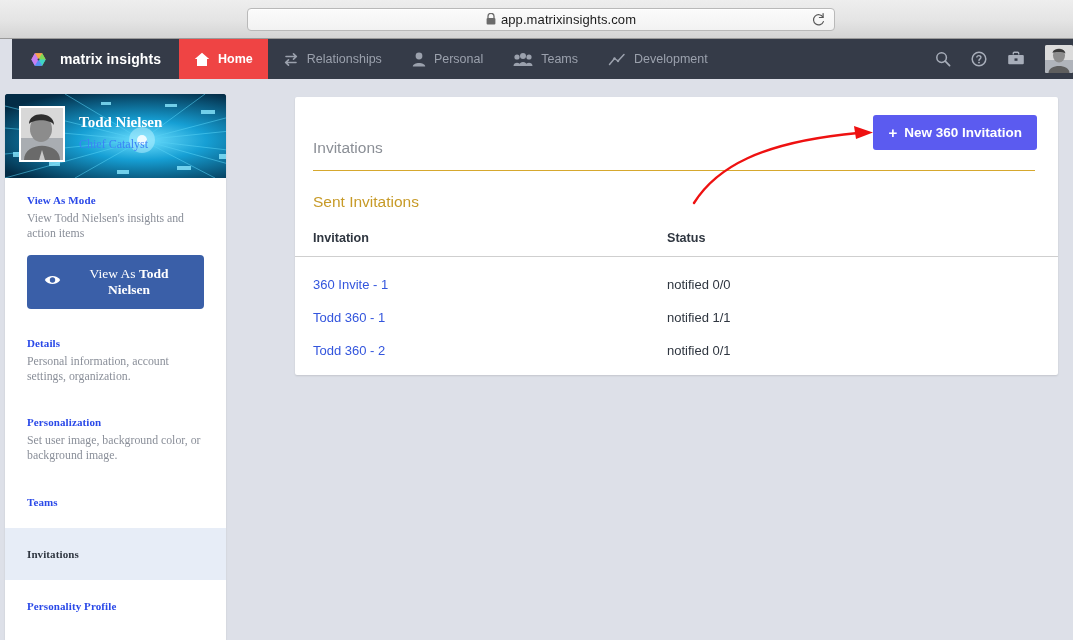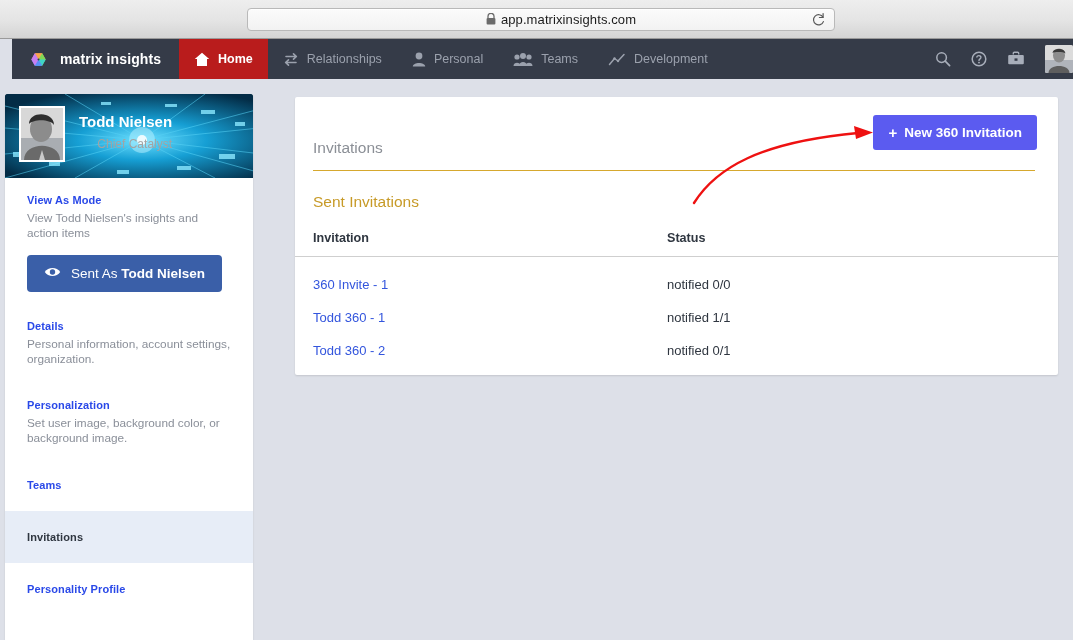--- a/index.html
+++ b/index.html
@@ -48,62 +48,63 @@
     color: #ffffff; font-size: 14px; font-weight: bold;
     letter-spacing: 0.1px;
   }
   .nav-items { display: flex; align-items: stretch; }
   .nav-item {
     display: flex; align-items: center; gap: 8px;
     padding: 0 15px;
     color: #9ba1ad; font-size: 12.5px;
     cursor: pointer; white-space: nowrap;
   }
-  .nav-item.active { background: #b91c1c; color: #ffffff; font-weight: bold; }
+  .nav-item.active { background: #ef4444; color: #ffffff; font-weight: bold; }
   .nav-item .nav-ico { display: flex; align-items: center; }
   .nav-right {
     margin-left: auto;
     display: flex; align-items: center; gap: 20px;
     padding-right: 12px;
   }
   .nav-right .ico-btn { cursor: pointer; display: flex; align-items: center; }
   .nav-avatar {
     width: 28px; height: 28px; border-radius: 2px;
     overflow: hidden; cursor: pointer; display: block;
     background: #b9b9b9;
   }
 
   
   .sidebar {
     position: absolute; left: 5px; top: 94px;
-    width: 248px; height: 546px;
+    width: 221px; height: 546px;
     background: #ffffff;
     border-radius: 3px 3px 0 0;
     box-shadow: 0 1px 2px rgba(0,0,0,0.12);
     overflow: hidden;
+    font-family: Liberation Serif, serif;
   }
   .profile-card {
     position: relative;
     height: 84px;
     background: #062a3e;
     overflow: hidden;
   }
   .profile-bg { position: absolute; inset: 0; }
   .profile-inner {
     position: relative; z-index: 2;
     display: flex; align-items: center; gap: 14px;
     padding: 12px 14px;
   }
   .profile-photo {
     width: 46px; height: 56px;
     border: 2px solid #ffffff;
     overflow: hidden; flex-shrink: 0; background: #cfcfcf;
   }
   .profile-name { color: #ffffff; font-size: 15px; font-weight: bold; line-height: 1.35; }
-  .profile-title { color: #a3a3a3; font-size: 12px; line-height: 1.9; text-align: right; }
+  .profile-title { color: #3b82f6; font-size: 12px; line-height: 1.9; }
 
   .side-section { padding: 16px 22px 4px 22px; }
   .side-link {
     color: #2a49e8; font-size: 11px; font-weight: bold;
     cursor: pointer; display: block; letter-spacing: 0.1px;
   }
   .side-desc {
     color: #8a8f99; font-size: 11.8px; line-height: 1.28;
     margin-top: 5px; max-width: 215px;
   }
@@ -375,21 +376,21 @@
   <div class="side-section">
     <span class="side-link">View As Mode</span>
     <div class="side-desc">View Todd Nielsen's insights and action items</div>
     <button class="viewas-btn">
       <span>
         <svg width="17" height="12" viewBox="0 0 17 12">
           <path d="M0.8 6 C4 0.8 13 0.8 16.2 6 C13 11.2 4 11.2 0.8 6 Z" fill="#ffffff"></path>
           <circle cx="8.5" cy="6" r="2.7" fill="#3a5fa8"></circle>
         </svg>
       </span>
-      <span><span>Sent As </span><b>Todd Nielsen</b></span>
+      <span><span>View As </span><b>Todd Nielsen</b></span>
     </button>
   </div>
 
   <div class="side-block pad-top">
     <span class="side-link">Details</span>
     <div class="side-desc">Personal information, account settings, organization.</div>
   </div>
 
   <div class="side-block pad-top">
     <span class="side-link">Personalization</span>

